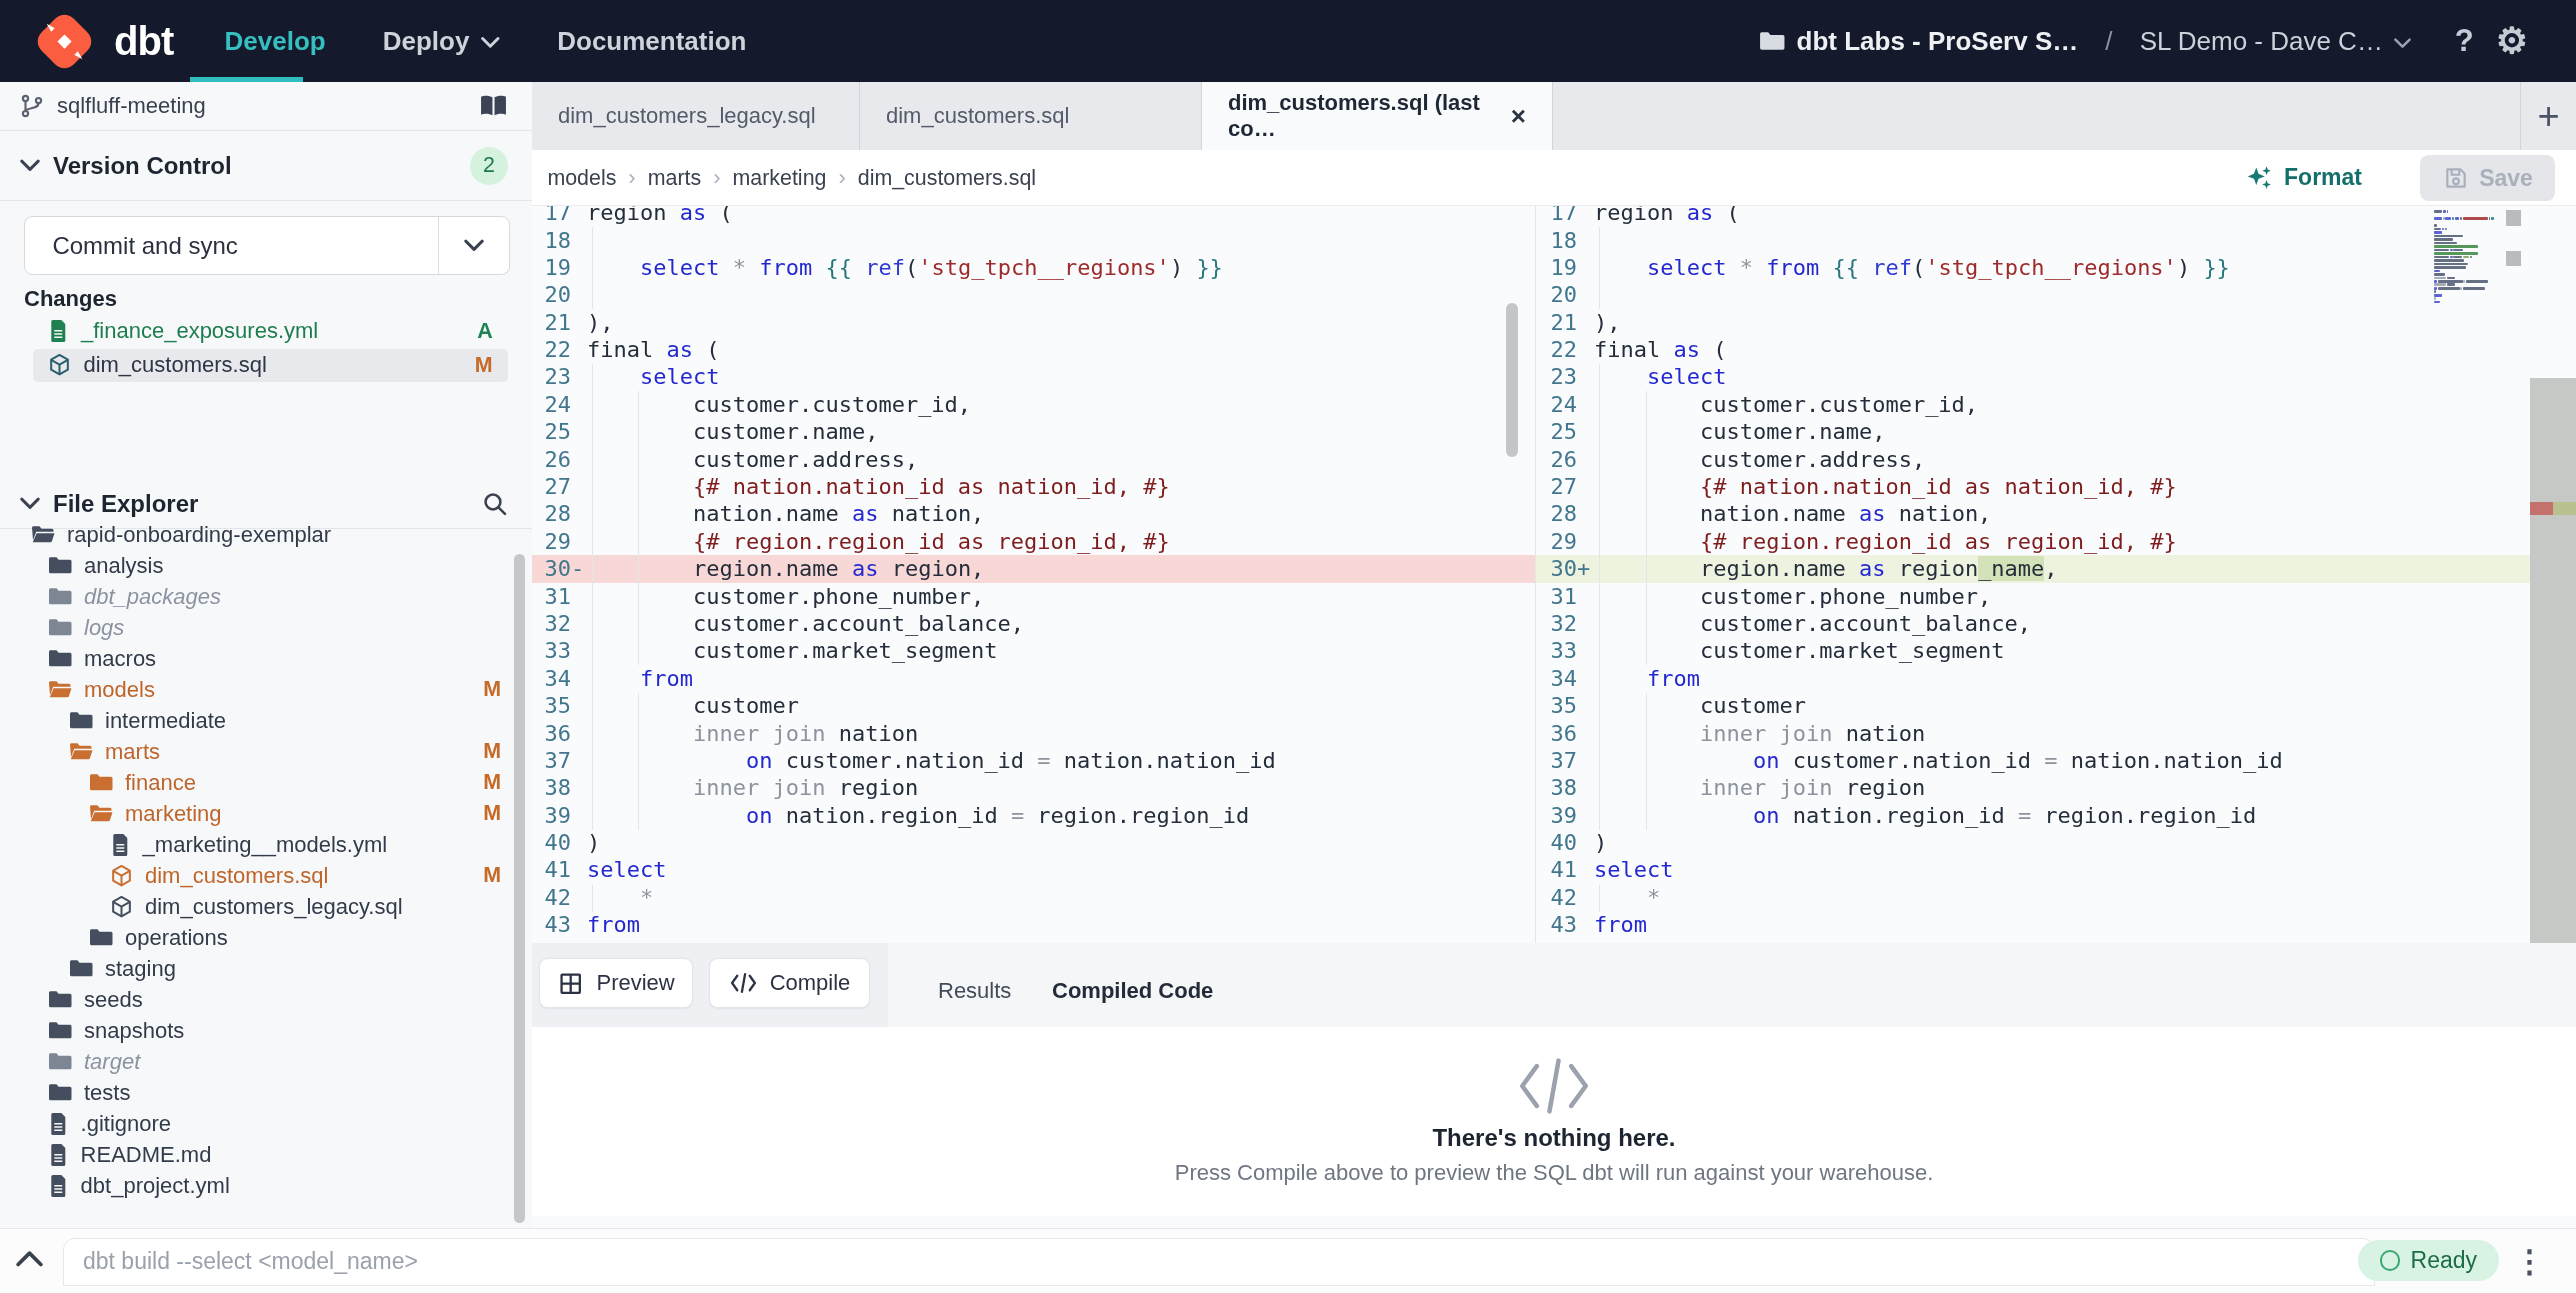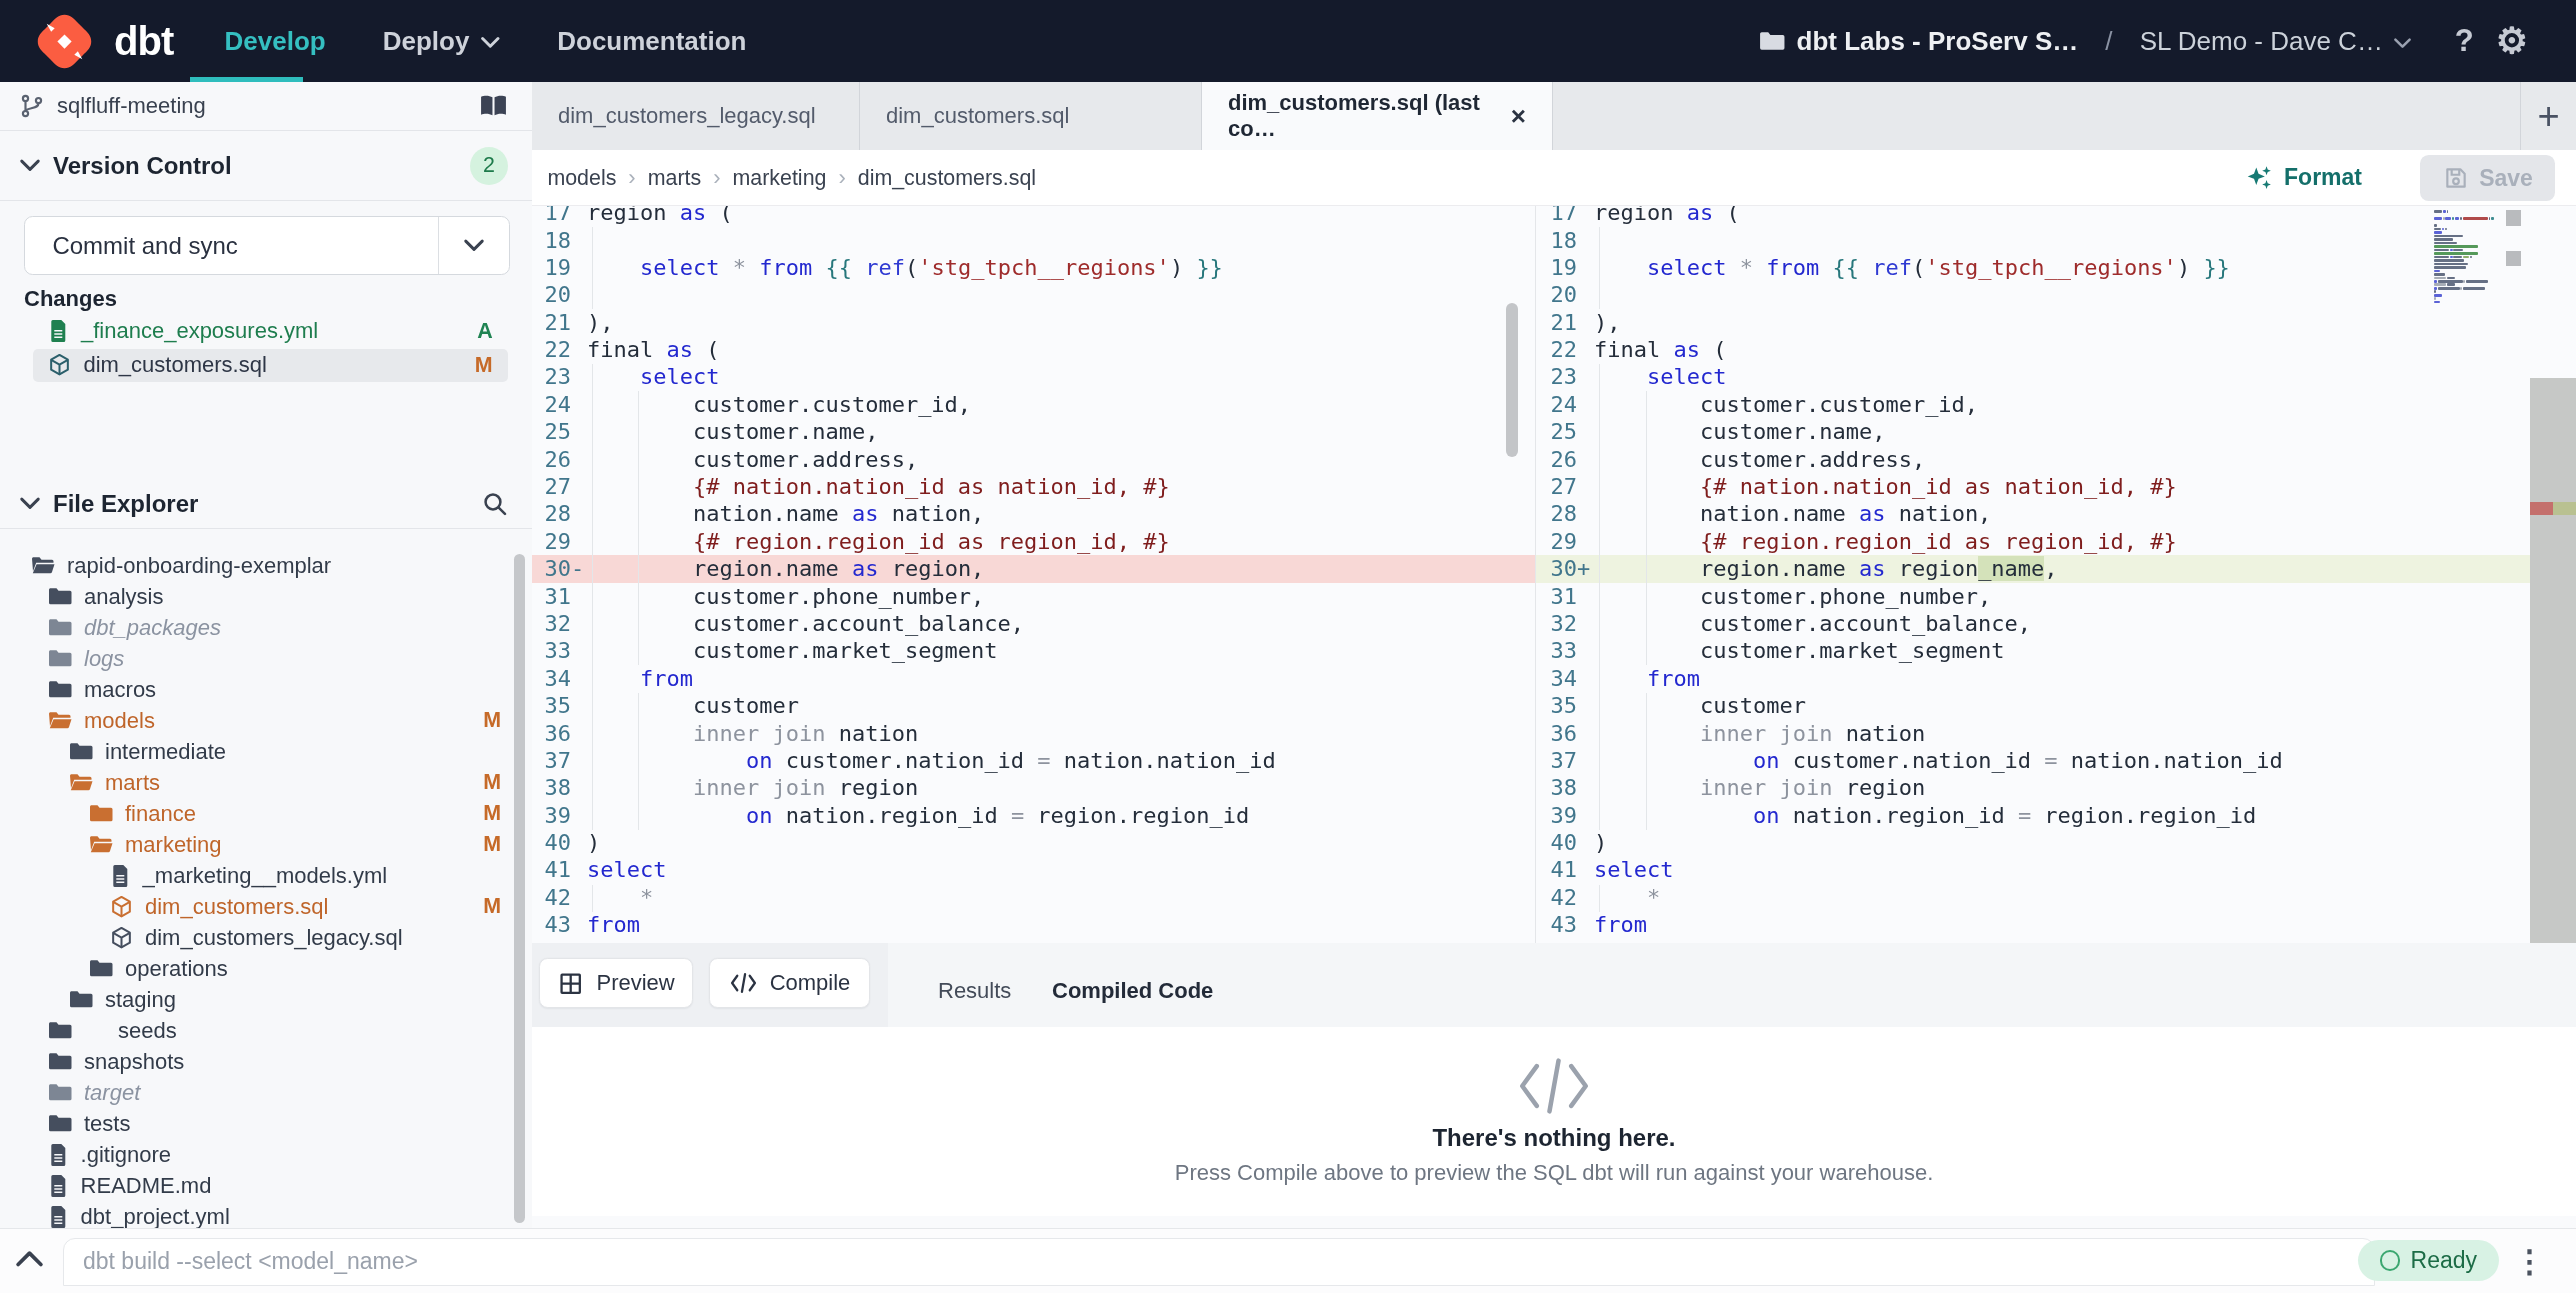--- a/index.html
+++ b/index.html
@@ -39,21 +39,21 @@
   .changes-label{position:absolute;left:24px;top:204px;font-size:22px;font-weight:700;color:#1d2531;}
   .changes-list{position:absolute;left:0;top:232px;width:532px;}
   .change-row{height:33px;margin:0.9px 24px 0.9px 33px;display:flex;align-items:center;border-radius:5.1px;
               position:relative;padding-left:15.4px;}
   .change-row.selected{background:#e7e9ec;}
   .chg-label{font-size:22px;margin-left:12px;}
   .chg-label.green{color:#1e7d4e;} .chg-label.dark{color:#2e3646;}
   .chg-badge{position:absolute;right:15.4px;font-size:21.4px;font-weight:700;}
   .chg-badge.green{color:#1f8352;} .chg-badge.orange{color:#c66a28;}
   .fe-header{position:absolute;left:0;top:398px;width:532px;height:48px;display:flex;align-items:center;}
-  .tree{position:absolute;left:0;top:468px;width:532px;height:696px;overflow:hidden;}
+  .tree{position:absolute;left:0;top:437px;width:532px;height:696px;overflow:hidden;}
   .tree-row{height:31px;display:flex;align-items:center;position:relative;}
   .tree-label{font-size:22px;margin-left:12px;color:#323b49;}
   .tree-label.muted{color:#8b93a1;font-style:italic;}
   .tree-label.orange{color:#bf652a;}
   .tree-badge{position:absolute;right:31px;font-size:21.4px;font-weight:700;color:#c66a28;}
   .ic{display:inline-flex;}
   .ic svg{display:block;}
   .ic-dark{color:#454e5e;} .ic-muted{color:#7d8694;} .ic-orange{color:#c96f31;}
   .ic-green{color:#1f8050;} .ic-teal{color:#2b5f6b;}
   .tree-scroll{position:absolute;left:514px;top:472px;width:11px;height:669px;border-radius:6px;background:#c5c7ca;}
@@ -390,21 +390,21 @@
           <span class="tree-label ">operations</span>
         </div>
         <div class="tree-row" style="padding-left: 69px;">
           <span class="ic ic-dark">
             <svg width="24" height="20.6" viewBox="0 0 24 20" fill="currentColor">
               <path d="M1 3.5C1 2.7 1.7 2 2.5 2h6l2 2.5H22a1.5 1.5 0 0 1 1.5 1.5v10.5A1.5 1.5 0 0 1 22 18H2.5A1.5 1.5 0 0 1 1 16.5z"></path>
             </svg>
           </span>
           <span class="tree-label ">staging</span>
         </div>
-        <div class="tree-row" style="padding-left: 48px; gap: 34px;">
+        <div class="tree-row" style="padding-left: 48px;">
           <span class="ic ic-dark">
             <svg width="24" height="20.6" viewBox="0 0 24 20" fill="currentColor">
               <path d="M1 3.5C1 2.7 1.7 2 2.5 2h6l2 2.5H22a1.5 1.5 0 0 1 1.5 1.5v10.5A1.5 1.5 0 0 1 22 18H2.5A1.5 1.5 0 0 1 1 16.5z"></path>
             </svg>
           </span>
           <span class="tree-label ">seeds</span>
         </div>
         <div class="tree-row" style="padding-left: 48px;">
           <span class="ic ic-dark">
             <svg width="24" height="20.6" viewBox="0 0 24 20" fill="currentColor">

